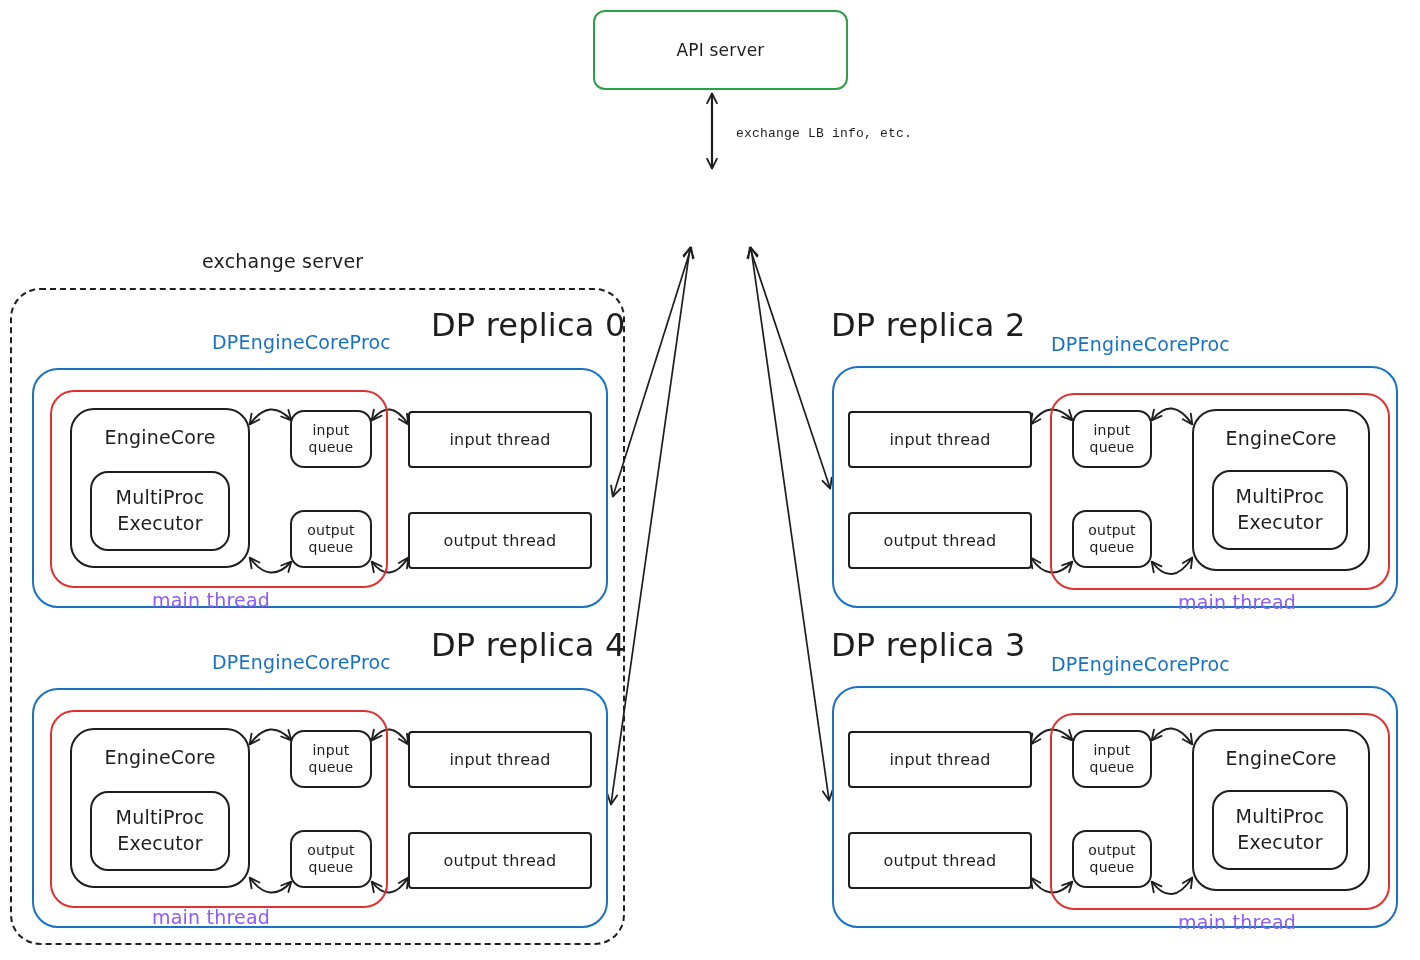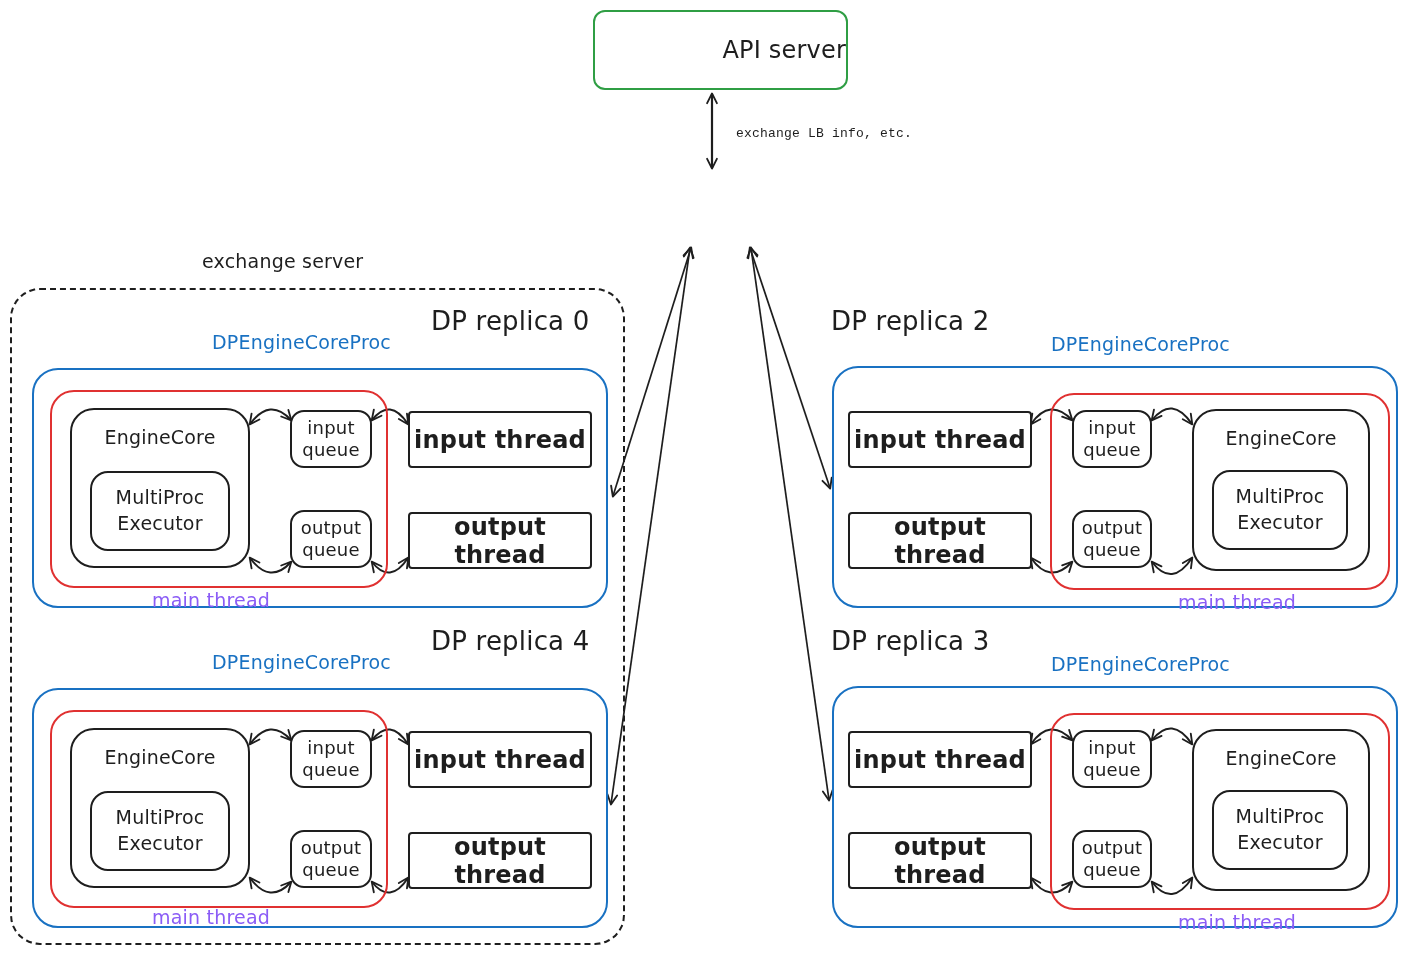--- a/index.html
+++ b/index.html
@@ -5,33 +5,33 @@
   html,body{margin:0;padding:0;background:#fff;}
   #stage{
     position:relative;width:1420px;height:960px;background:#ffffff;
     font-family:"DejaVu Sans","Liberation Sans",sans-serif;color:#1e1e1e;overflow:hidden;
   }
   .node{
     position:absolute;display:flex;align-items:center;justify-content:center;
     text-align:center;background:#fff;box-sizing:border-box;letter-spacing:.2px;
   }
   .ink   {border:2.5px solid #1e1e1e;}
-  .green {border:2.5px solid #2f9e44;border-radius:12px;font-size:24px;justify-content:flex-end;}
+  .green {border:2.5px solid #2f9e44;border-radius:12px;font-size:17px;}
   .orange{border:2.5px solid #f08c00;border-radius:14px;font-size:23px;}
   .blue-box{border:2.5px solid #1971c2;border-radius:26px;background:transparent;}
   .red-box {border:2.25px solid #e03131;border-radius:24px;background:transparent;}
   .dashed-box{
     position:absolute;border:2px dashed #1e1e1e;border-radius:30px;background:transparent;box-sizing:border-box;
   }
   .engine{border-radius:24px;font-size:19px;align-items:flex-start;padding-top:16px;}
   .executor{border-radius:18px;font-size:19px;line-height:1.35;}
-  .queue{border-radius:14px;font-size:18px;line-height:1.2;padding:0 4px;background:#fff;justify-content:center;}
-  .thread{border-radius:4px;font-size:24px;background:#fff;font-weight:bold;}
+  .queue{border-radius:14px;font-size:14px;line-height:1.2;padding:0 4px;background:#fff;justify-content:center;}
+  .thread{border-radius:4px;font-size:16px;background:#fff;}
   .label{position:absolute;white-space:nowrap;letter-spacing:.2px;}
-  .t-replica{font-size:26px;}
+  .t-replica{font-size:32px;}
   .t-proc{font-size:19px;color:#1971c2;}
   .t-main{font-size:19px;color:#8b5cf6;}
   .t-headless{font-size:19px;}
   .t-note{font-size:13px;font-family:Liberation Mono, monospace;}
   svg.wires{position:absolute;left:0;top:0;pointer-events:none;}
   svg.wires path.line{fill:none;stroke:#1e1e1e;}
 </style>
 </head>
 <body>
 

